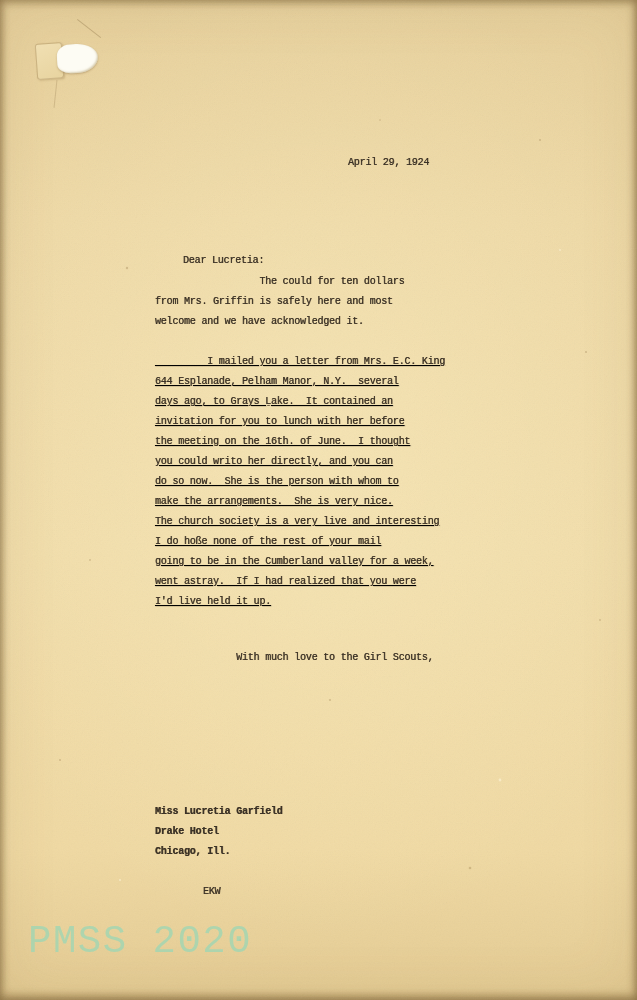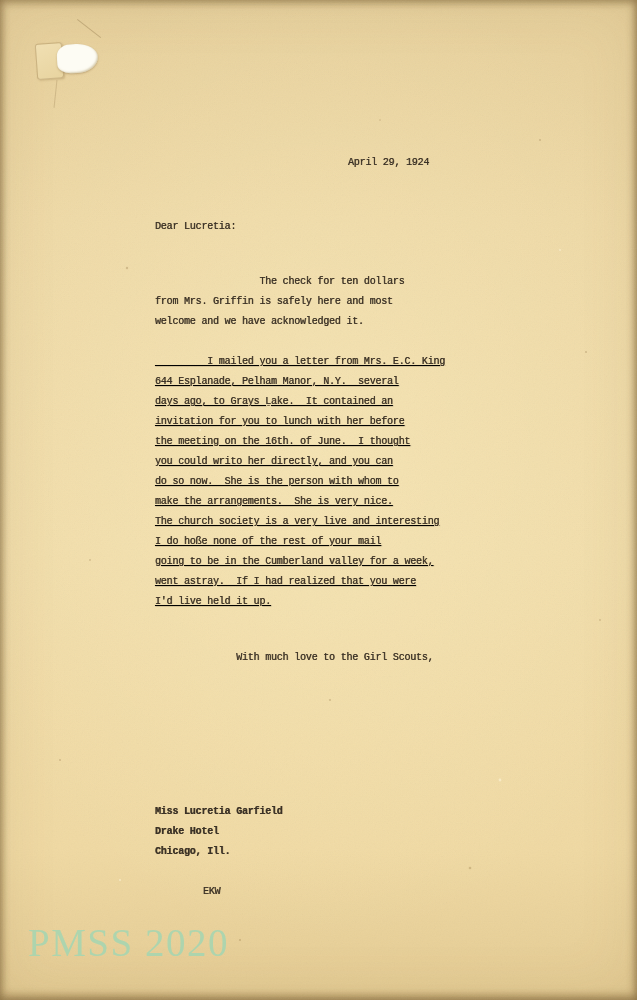--- a/index.html
+++ b/index.html
@@ -23,21 +23,21 @@
   .tline, .single{
     white-space:pre;
     font-size:10px;
     line-height:20px;
     color:var(--ink,#3a3126);
     text-shadow:0.4px 0.3px 0.6px rgba(52,40,26,0.55), -0.2px 0 0.4px rgba(52,40,26,0.35);
     letter-spacing:-0.2px;
   }
   .block{position:absolute;left:155px;}
   .date-block{position:absolute;left:348px;top:153px;}
-  .salutation-block{top:217px;}
+  .salutation-block{top:251px;margin-left:28px;}
   .para1-block{top:272px;}
   .para2-block{top:352px;text-decoration:underline;}
   .closing-block{top:648px;}
   .address-block{top:802px;font-weight:bold;}
   .initials-block{top:882px;margin-left:48px;}
   
   .patch{
     position:absolute;left:36px;top:43px;width:25px;height:34px;
     background:linear-gradient(160deg,#f0dfb2,#e8d4a0);
     border:1px solid rgba(140,110,60,0.35);
@@ -58,21 +58,21 @@
     transform:rotate(38deg);
     border-radius:1px;
   }
   .crease2{
     position:absolute;left:55px;top:80px;width:1px;height:28px;
     background:rgba(120,92,50,0.22);
     transform:rotate(6deg);
   }
   .watermark{
     position:absolute;left:28px;top:920px;
-    font-family:Liberation Serif, serif;
+    font-family:Liberation Mono, monospace;
     font-size:39px;
     letter-spacing:1.5px;
     color:var(--wm,#a4d6b2);
     opacity:0.85;
   }
 </style>
 </head>
 <body>
 
 <div class="scan">
@@ -106,21 +106,21 @@
   <div class="patch"></div>
   <div class="tear"></div>
   <div class="crease"></div>
   <div class="crease2"></div>
 
   <div class="date-block single">April 29, 1924</div>
 
   <div class="block salutation-block single">Dear Lucretia:</div>
 
   <div class="block para1-block">
-      <div class="tline">                  The check for ten dollars</div>
+      <div class="tline">                  The could for ten dollars</div>
       <div class="tline">from Mrs. Griffin is safely here and most</div>
       <div class="tline">welcome and we have acknowledged it.</div>
     </div>
 
   <div class="block para2-block">
       <div class="tline">         I mailed you a letter from Mrs. E.C. King</div>
       <div class="tline">644 Esplanade, Pelham Manor, N.Y.  several</div>
       <div class="tline">days ago, to Grays Ḻake.  It contained an</div>
       <div class="tline">invitation for you to lunch with her before</div>
       <div class="tline">the meeting on the 16th. of June.  I thought</div>

